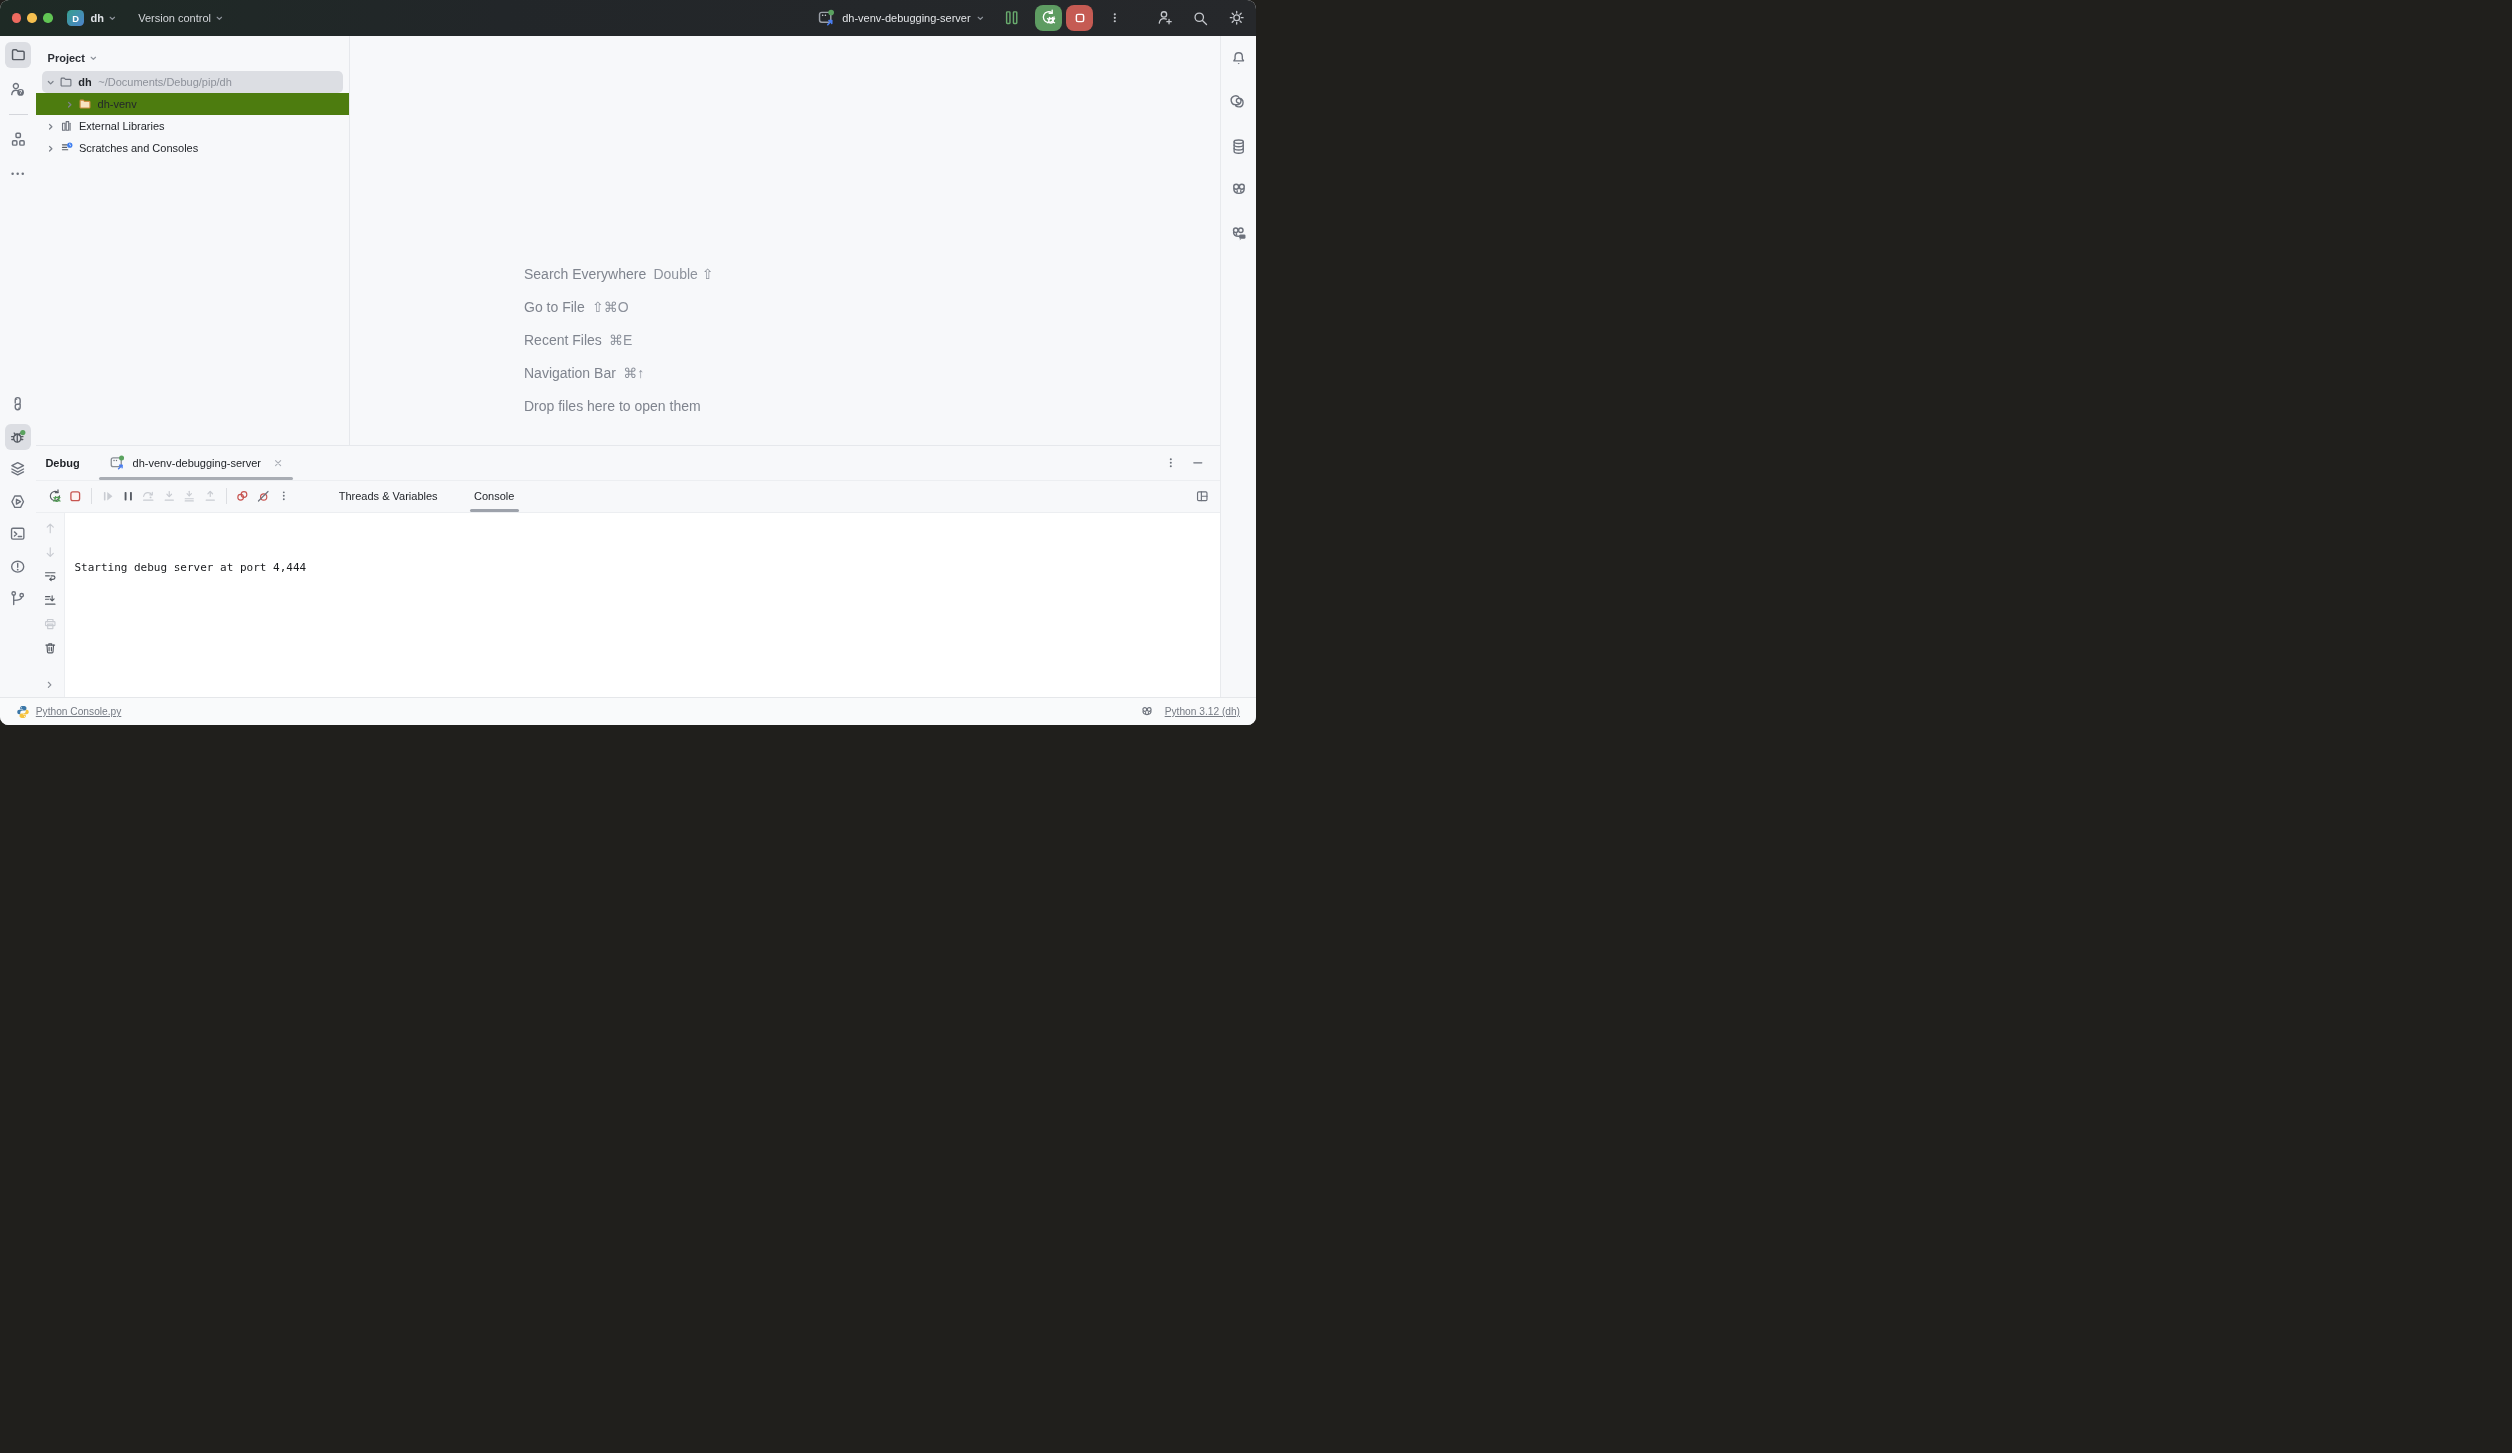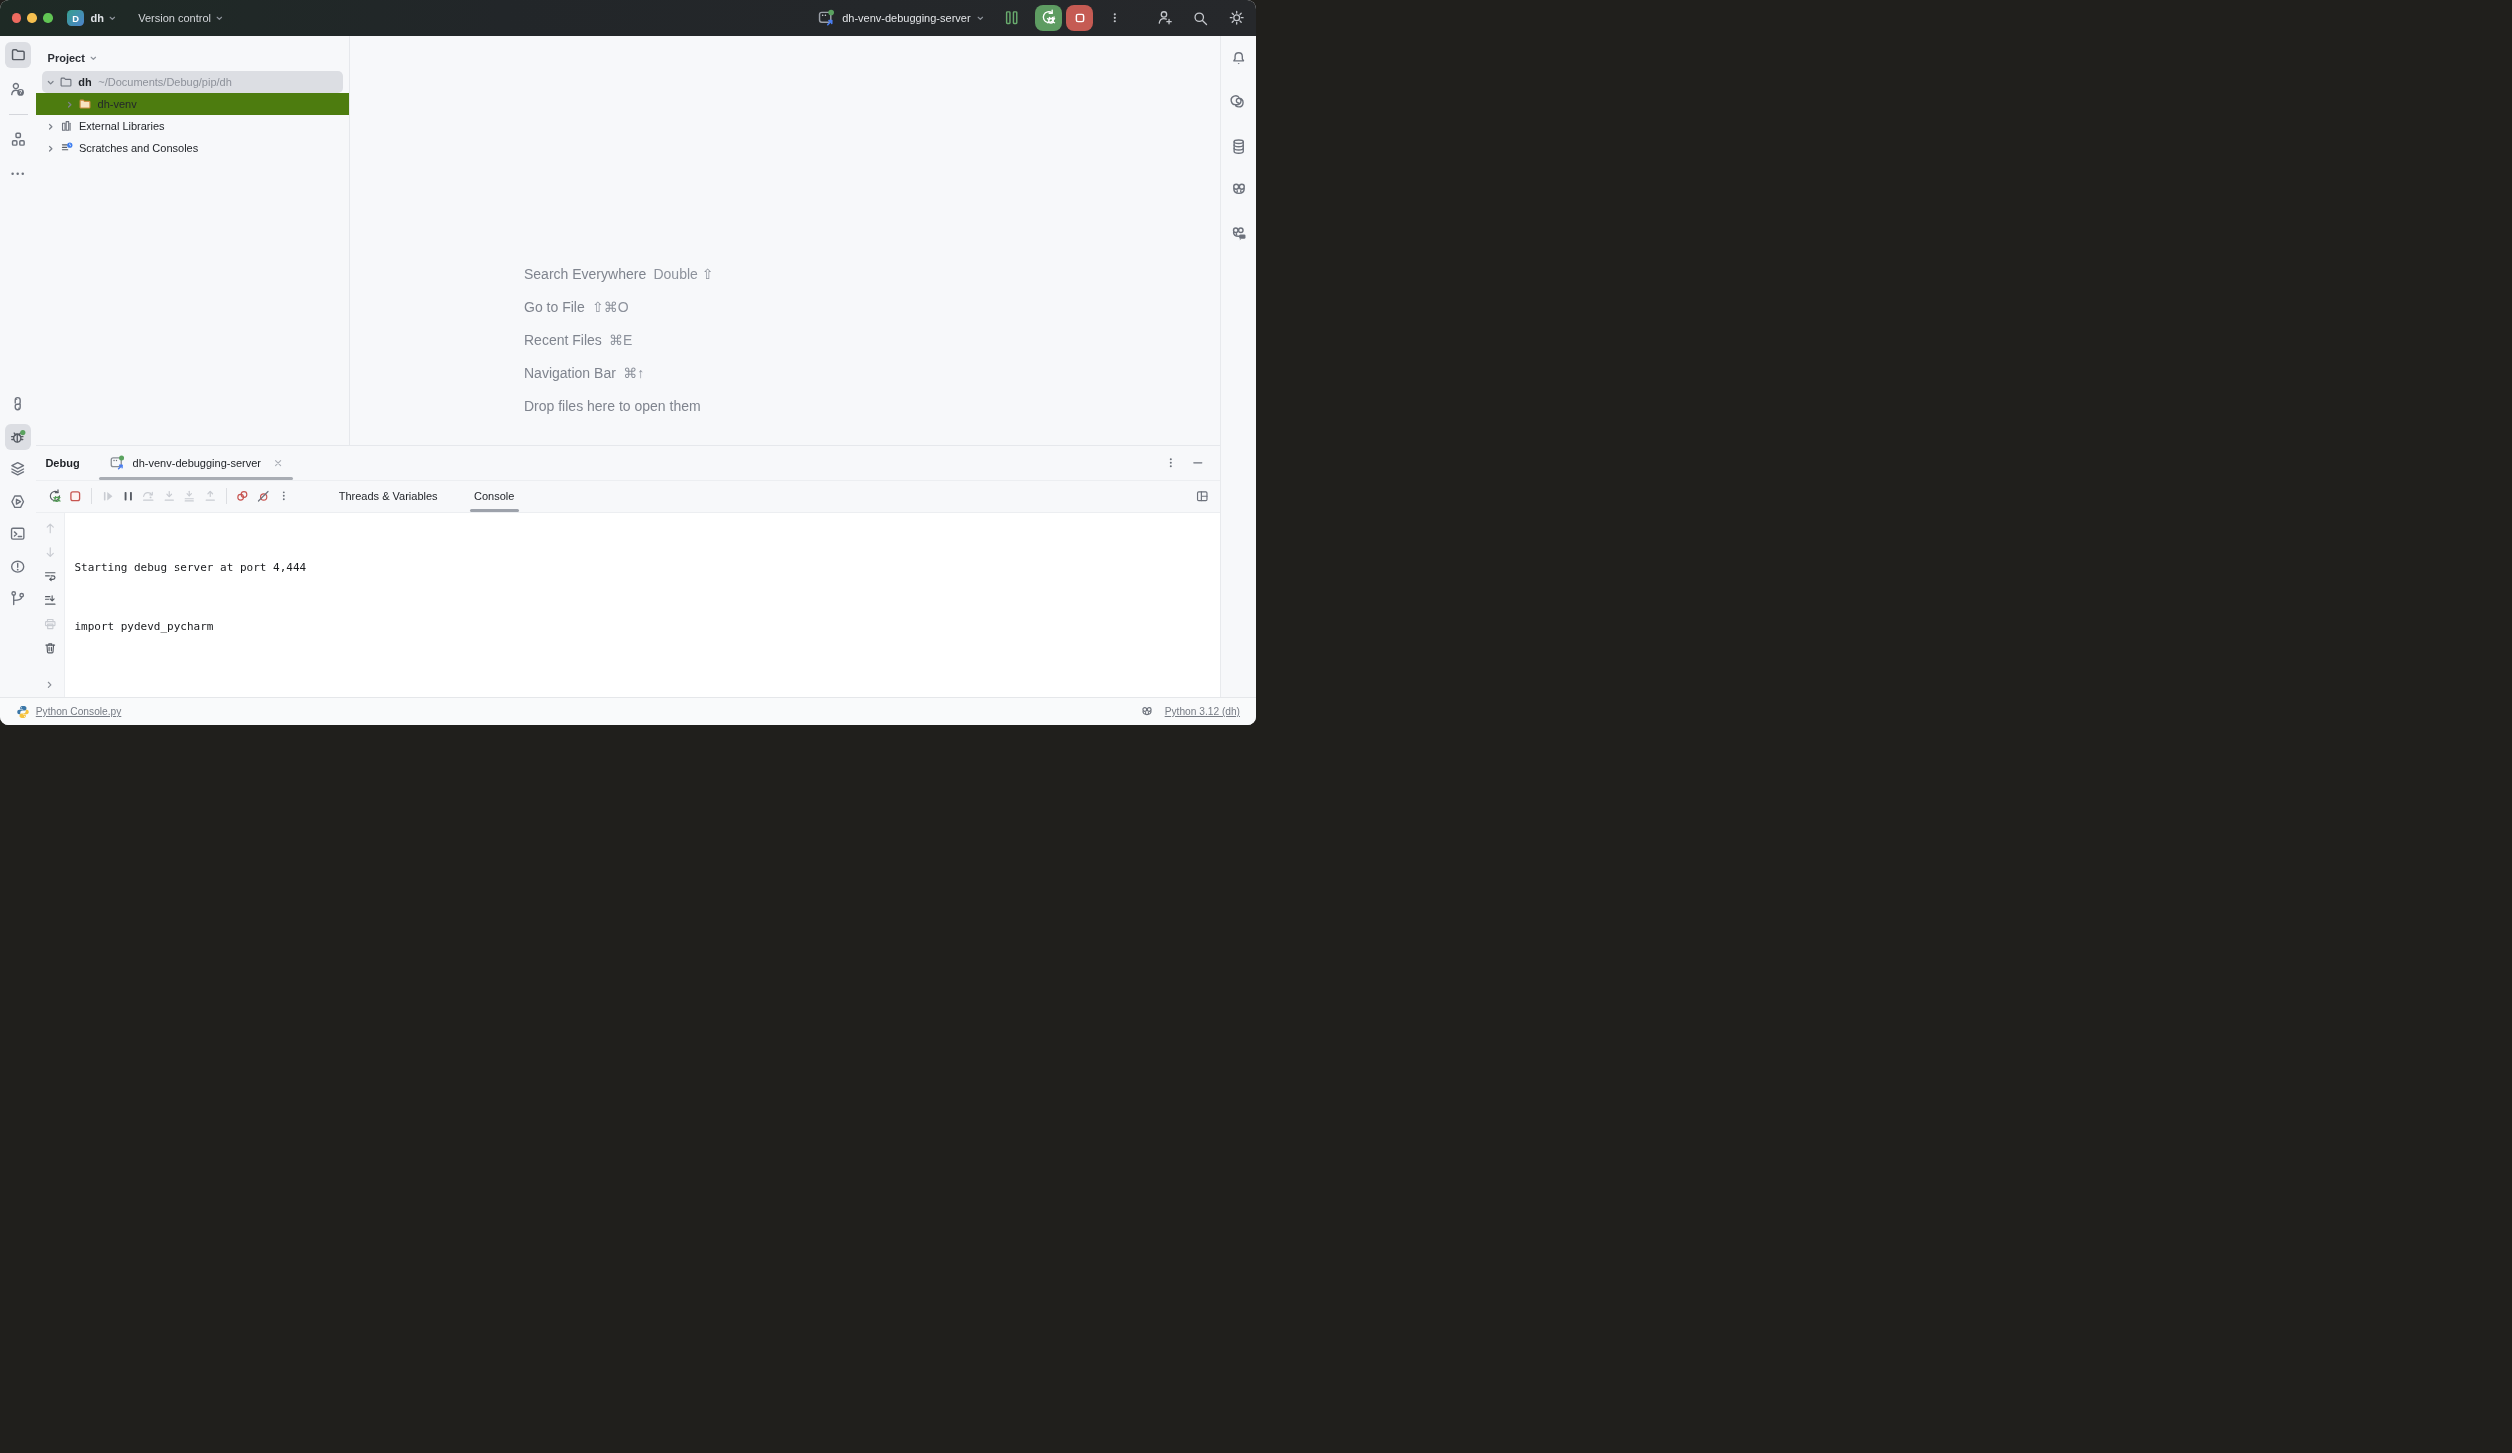--- a/index.html
+++ b/index.html
@@ -615,21 +615,20 @@
         </span>
         <span class="ic chev-bottom">
           <svg width="11.6" height="11.6" viewBox="0 0 16 16" style="stroke:#8a8e96;stroke-width:1.6">
             <path d="M6 4.5l3.5 3.5L6 11.5"></path>
           </svg>
         </span>
       </div>
 
       <div class="console">
         <div>Starting debug server at port 4,444</div>
-        <div>import pydevd_pycharm</div>
         
         
         
       </div>
     </div>
   </div>
 
   <div class="statusbar">
     <div class="sb-left">
       <span class="ic">

